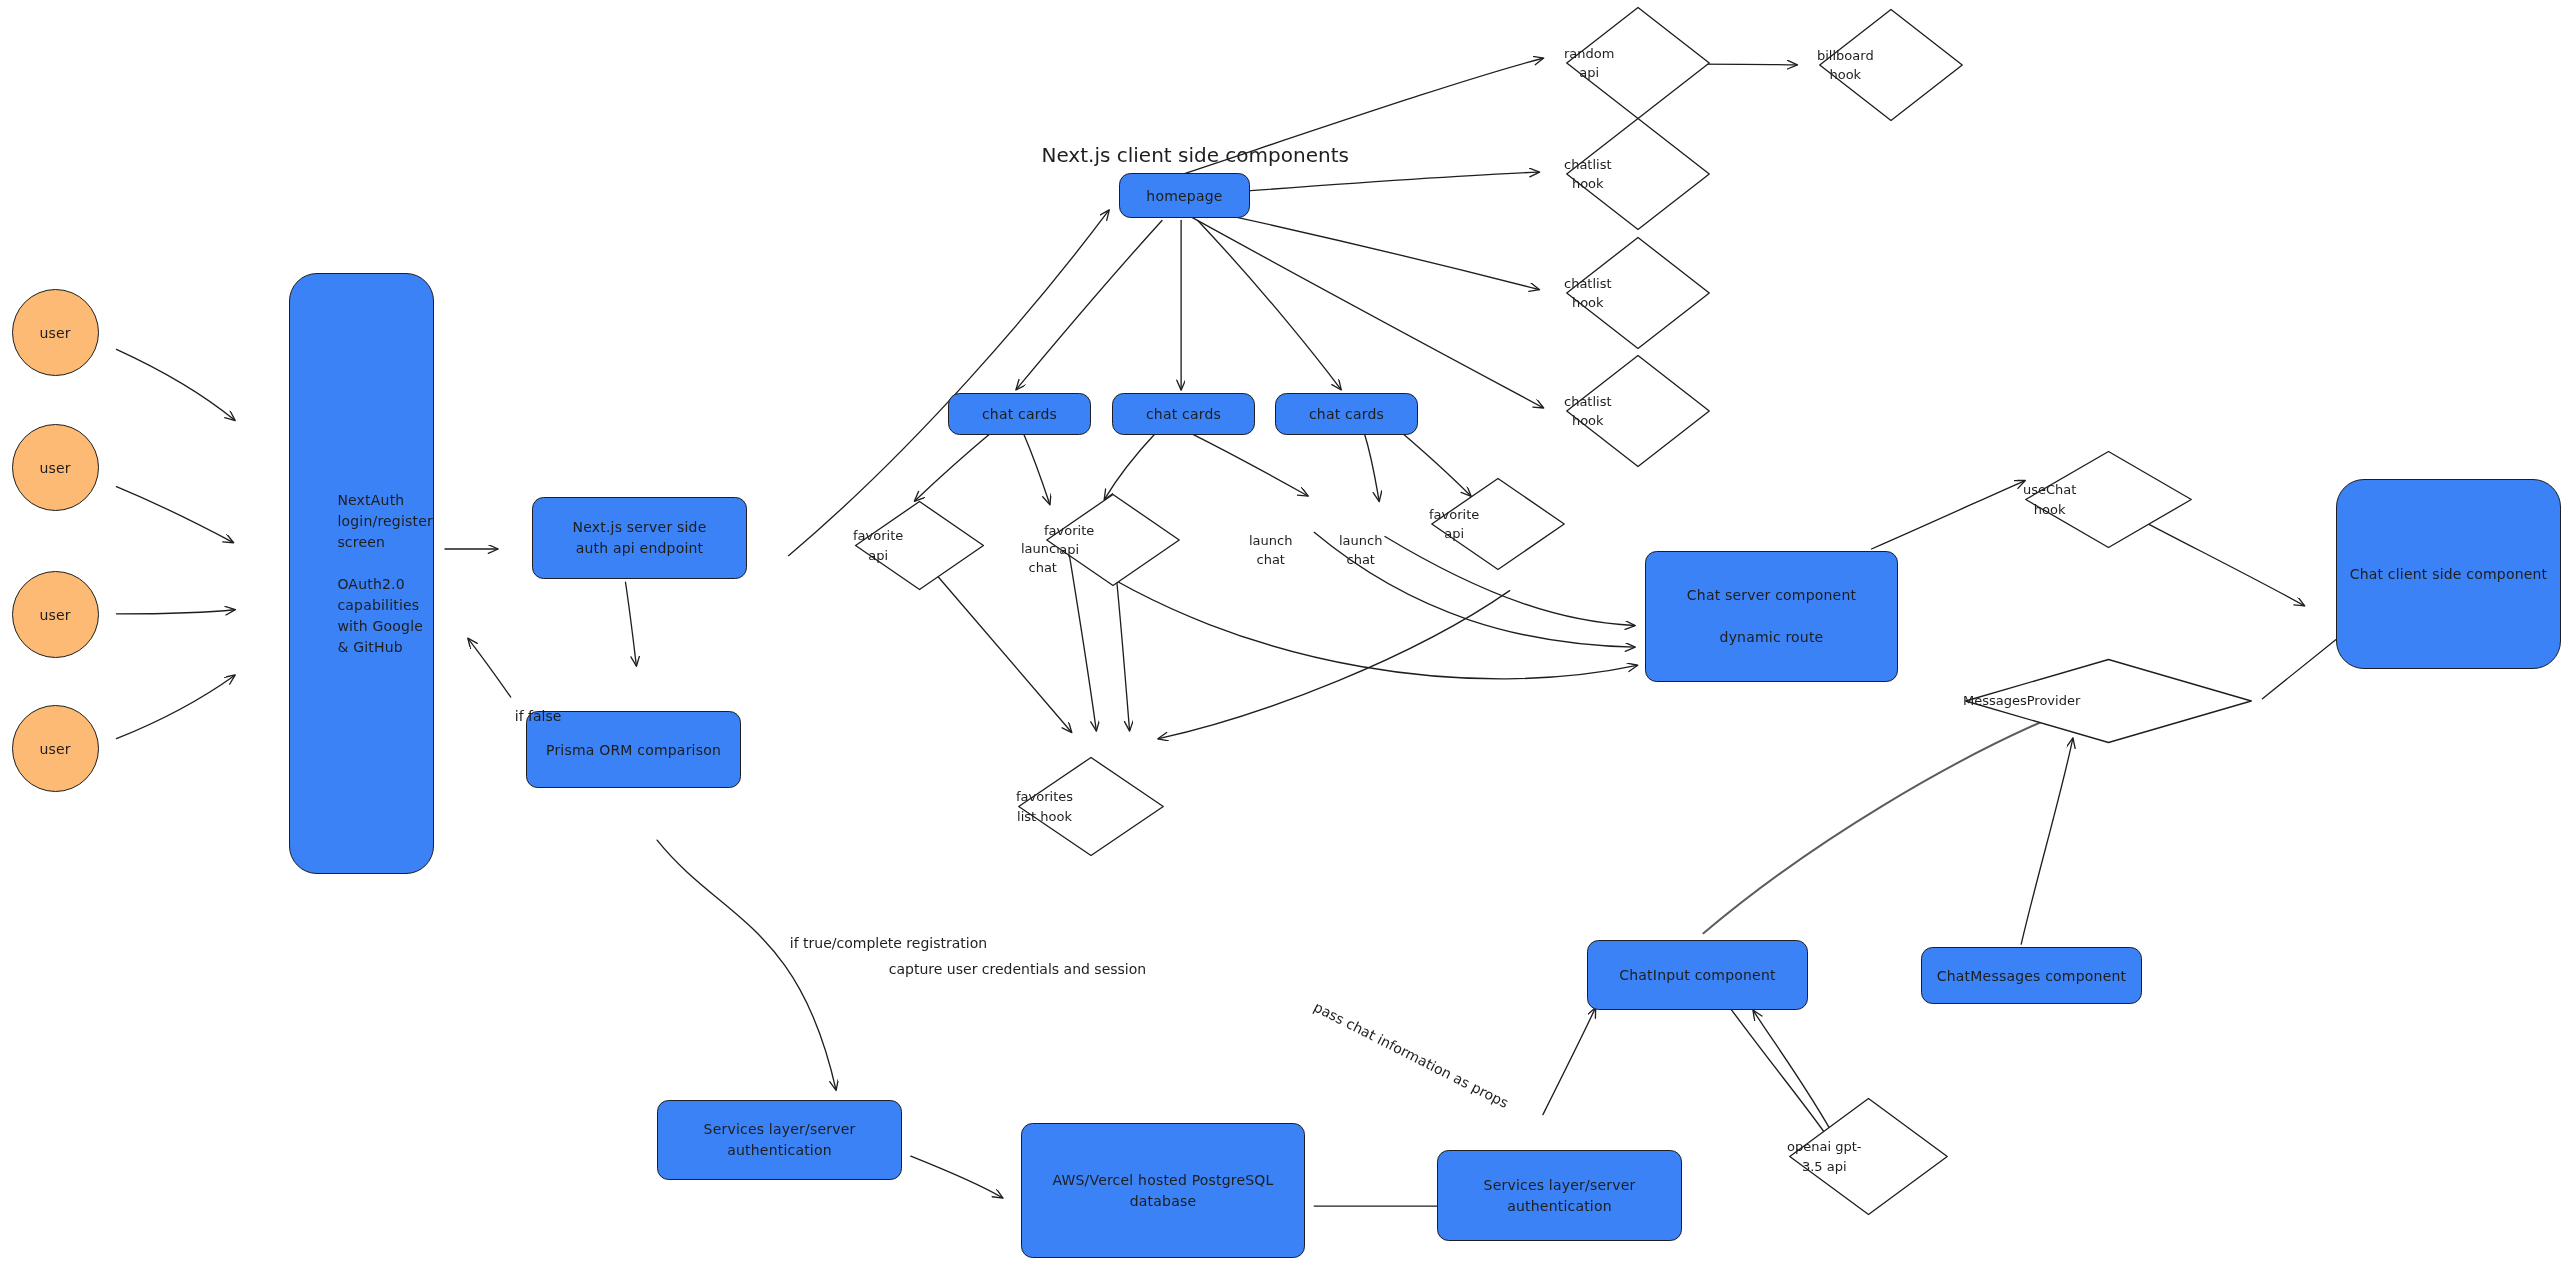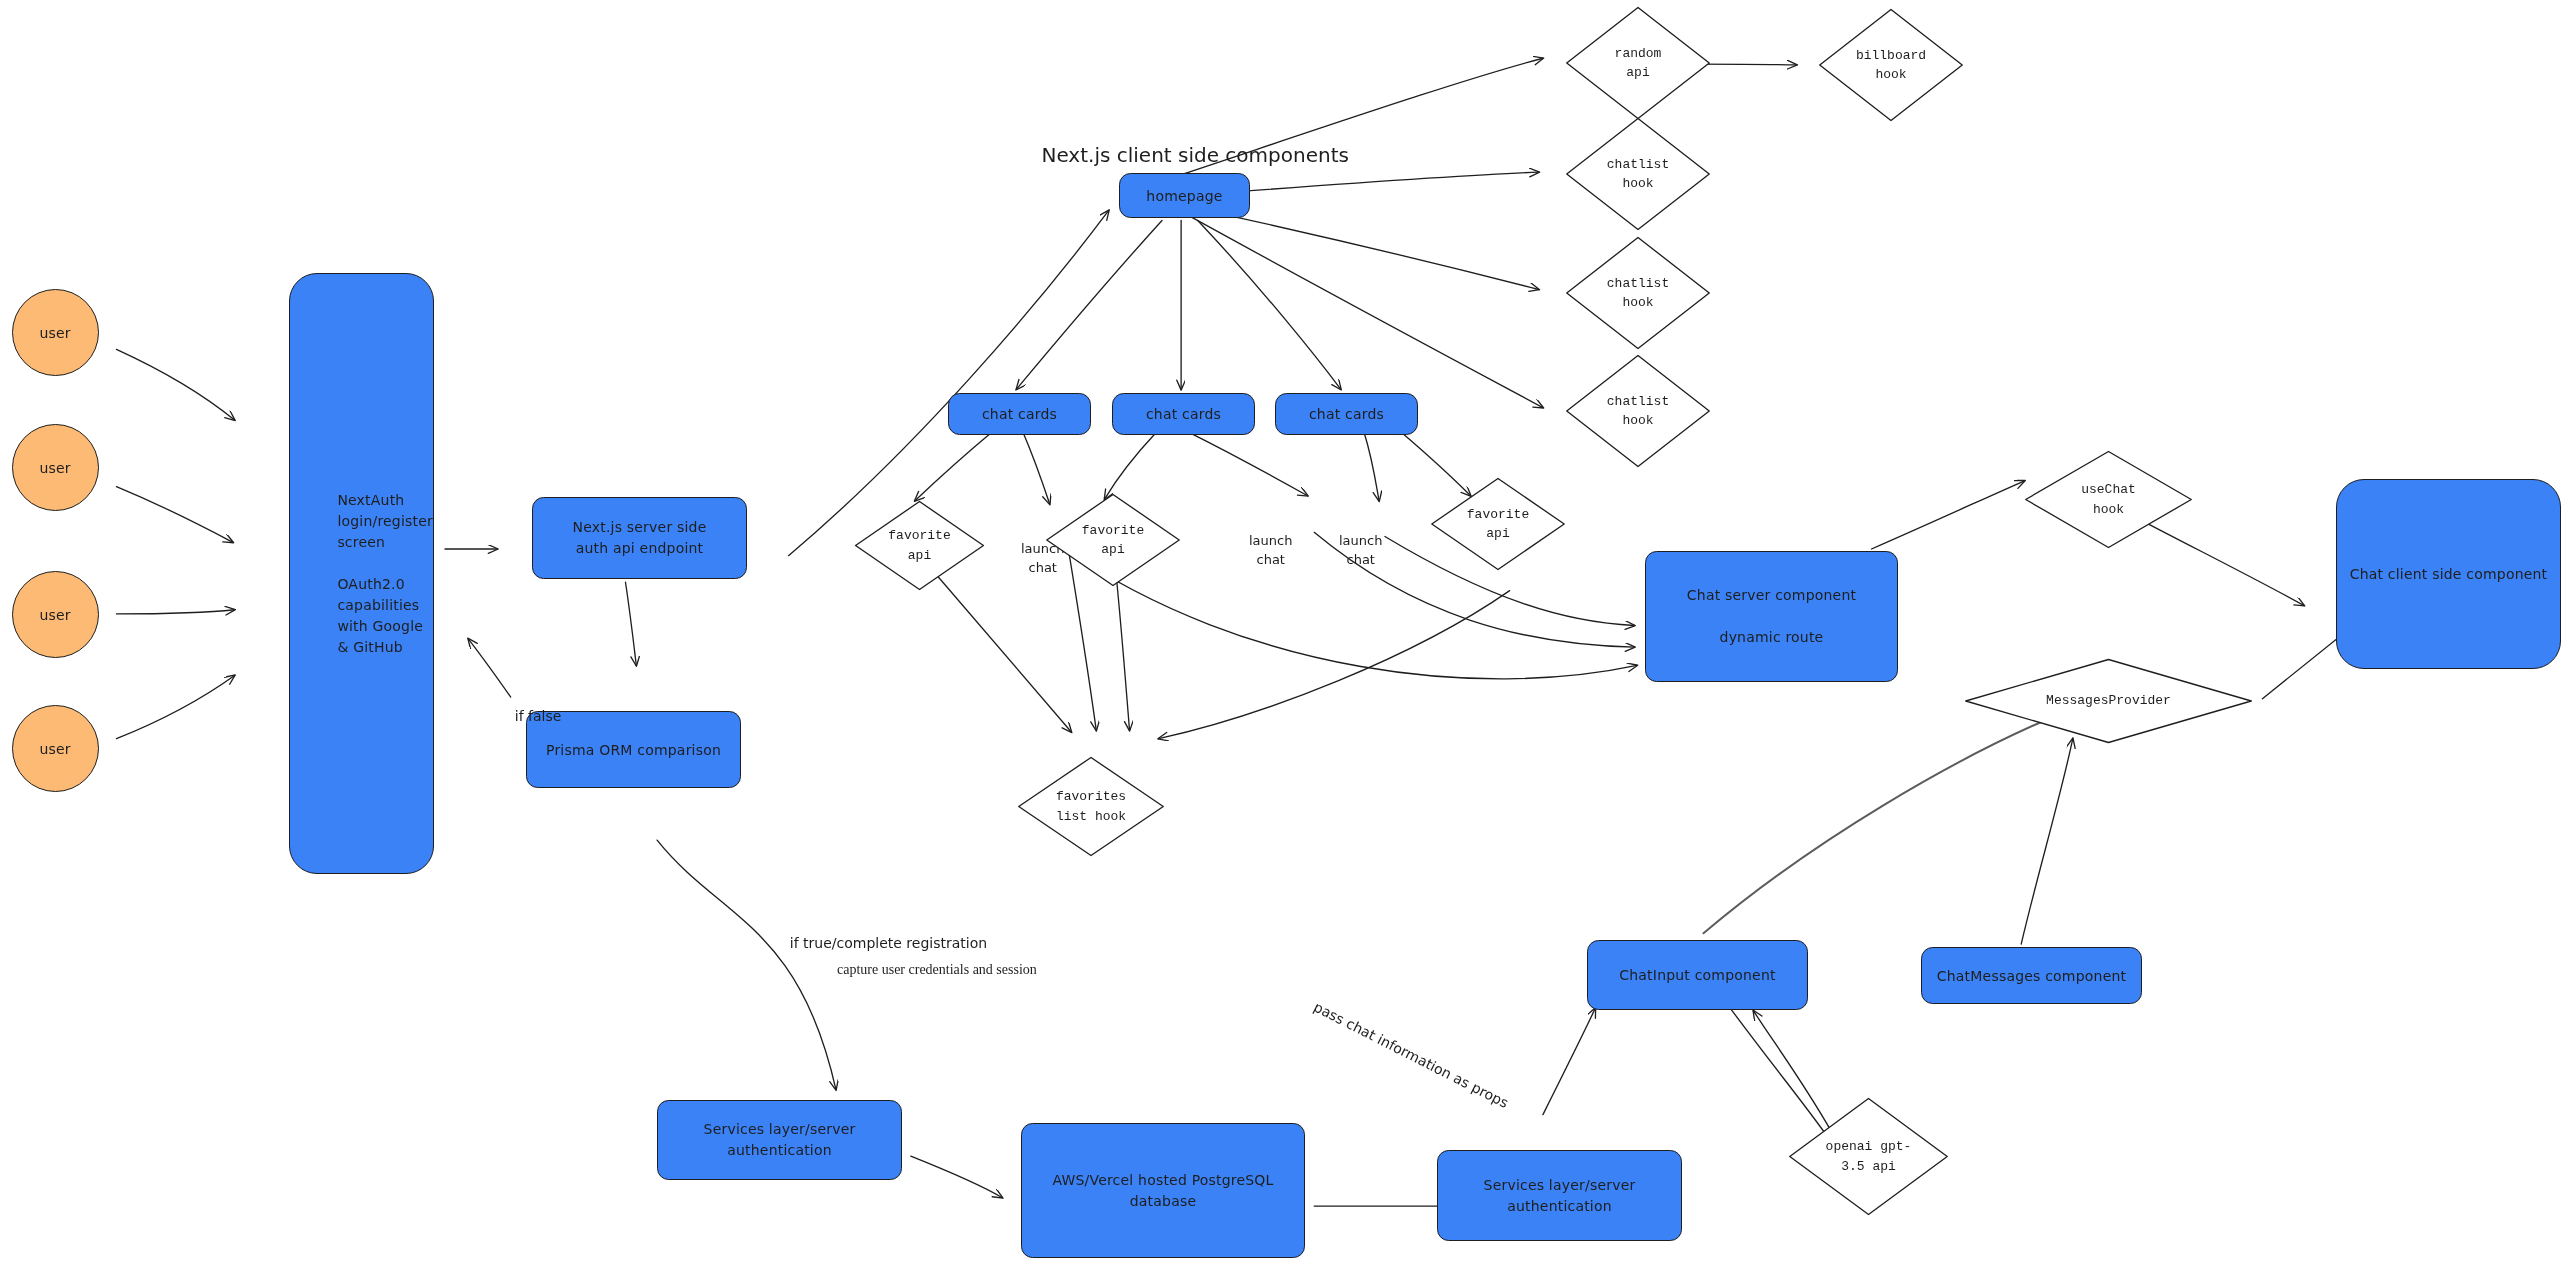--- a/index.html
+++ b/index.html
@@ -32,21 +32,21 @@
     background:#3b82f6;
   }
   .bigrect{ border-radius:28px; }
   .circle{
     border:1.3px solid #1e1e1e;
     border-radius:50%;
     background:#fdba74;
   }
   .diamond-wrap{
     position:absolute;
-    display:flex;align-items:center;justify-content:center;font-family:Liberation Mono, monospace;
+    display:flex;align-items:center;justify-content:flex-start;
   }
   .diamond-shape{
     position:absolute;left:0;top:0;width:100%;height:100%;
   }
   .diamond-label{
     position:relative;
     z-index:2;
     text-align:center;
     color:#1e1e1e;
     line-height:1.45;
@@ -356,21 +356,21 @@
   </div>
 
   <div class="free-label txt-md" style="left:497px;top:685px;">
     <span>if false</span>
   </div>
 
   <div class="free-label txt-md" style="left:772px;top:912px;">
     <span>if true/complete registration</span>
   </div>
 
-  <div class="free-label txt-md" style="left:823px;top:938px;font-family:Liberation Serif, serif;">
+  <div class="free-label txt-md" style="left:871px;top:938px;">
     <span>capture user credentials and session</span>
   </div>
 
   <div class="free-label txt-md" style="left:1313px;top:970px;transform:rotate(27deg);transform-origin:left top;">
     <span>pass chat information as props</span>
   </div>
 
 </div>
 
 

